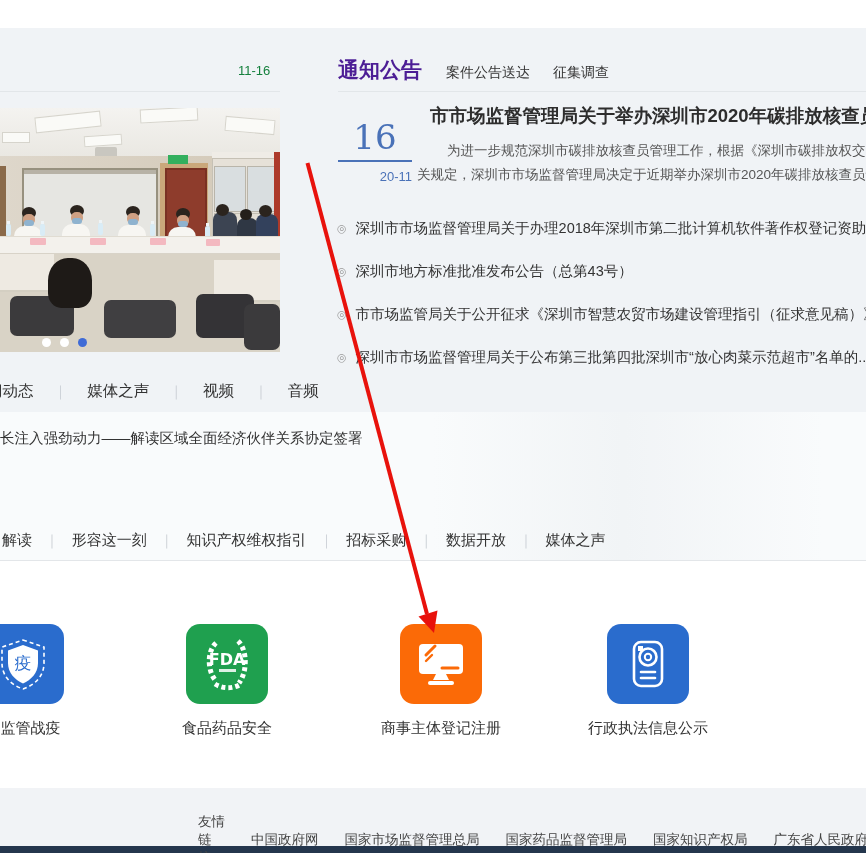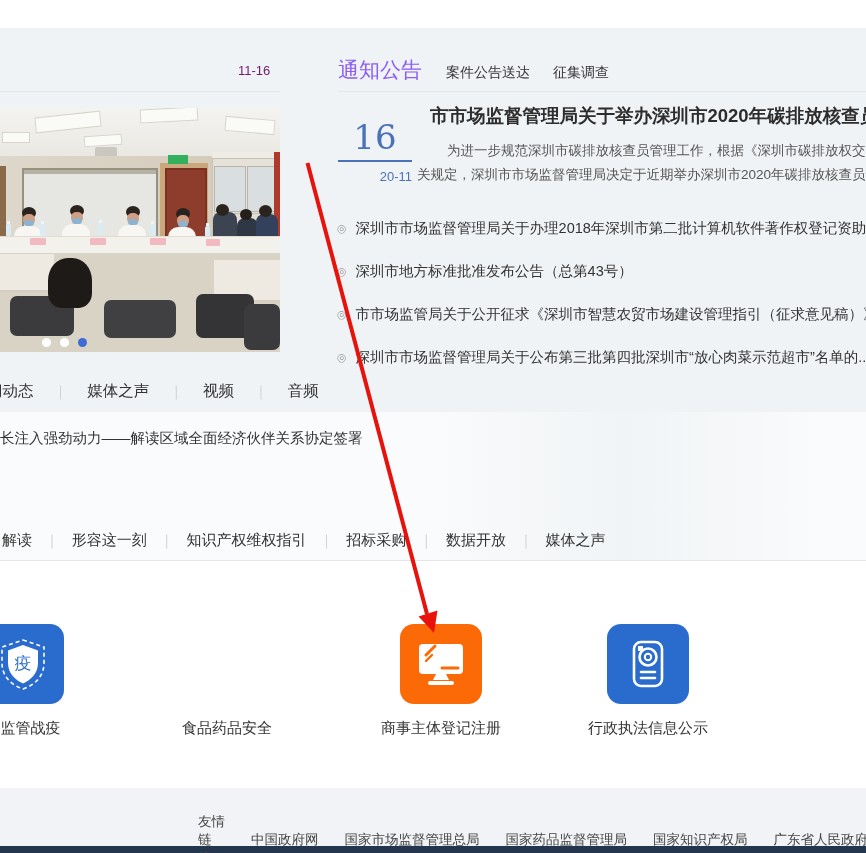--- a/index.html
+++ b/index.html
@@ -4,23 +4,23 @@
 <style>
   html,body{margin:0;padding:0;background:#fff;}
   #page{position:relative;width:866px;height:853px;overflow:hidden;background:#fff;
         font-family:"Liberation Sans","DejaVu Sans",sans-serif;color:#333;}
   .abs{position:absolute;}
   .nowrap{white-space:nowrap;}
   .band{position:absolute;left:0;width:866px;}
   .hline{position:absolute;height:1px;background:#e2e6e9;}
   
   .topnews-title{font-size:14.5px;color:#333;cursor:pointer;}
-  .topnews-date{font-size:13px;color:#701a75;}
-  
-  .notice-title{font-size:21px;font-weight:normal;color:#8b5cf6;}
+  .topnews-date{font-size:13px;color:#15803d;}
+  
+  .notice-title{font-size:21px;font-weight:bold;color:#4c1d95;}
   .notice-tab{font-size:14px;color:#333;cursor:pointer;}
   .day{font-size:34px;color:#4a72b8;font-family:"DejaVu Serif","Liberation Serif",serif;text-align:center;}
   .dayline{height:2px;background:#4a72b8;}
   .month{font-size:13px;color:#4a72b8;text-align:right;}
   .feat-title{font-size:18.5px;font-weight:bold;color:#2d2d2d;cursor:pointer;}
   .excerpt{font-size:13.5px;color:#555;}
   .n-item{font-size:14.5px;color:#333;cursor:pointer;}
   .n-bullet{color:#999;font-size:11px;margin-right:9px;vertical-align:1px;}
   
   .photo{position:absolute;left:0;top:108px;width:280px;height:244px;overflow:hidden;background:#e9e5dc;}
@@ -203,20 +203,29 @@
   </div>
   <div class="hline" style="left:0;top:560px;width:866px;background:#e3e6e9;"></div>
 
   <div class="tile tile-blue" style="left:-18px;">
     <svg width="48" height="54" viewBox="0 0 48 54">
       <path d="M24 3 L45 10 V26 C45 39 36 48 24 52 C12 48 3 39 3 26 V10 Z" fill="none" stroke="#fff" stroke-width="1.6" stroke-dasharray="4 3"></path>
       <path d="M24 8 L39 13.5 V26 C39 36 32 43 24 46.5 C16 43 9 36 9 26 V13.5 Z" fill="#fff"></path>
       <text x="24" y="32" text-anchor="middle" font-size="17" fill="#2a6ccd" font-family="'DejaVu Sans',sans-serif">疫</text>
     </svg>
   </div>
+  <div class="tile tile-green" style="left:186px;">
+    <svg width="52" height="54" viewBox="0 0 52 54">
+      <path d="M15 6 C6 14 6 34 15 44" fill="none" stroke="#fff" stroke-width="5" stroke-dasharray="4 3"></path>
+      <path d="M37 4 C46 12 47 34 38 46" fill="none" stroke="#fff" stroke-width="5" stroke-dasharray="4 3"></path>
+      <path d="M14 47 C22 52 32 52 40 47" fill="none" stroke="#fff" stroke-width="5" stroke-dasharray="4 3"></path>
+      <text x="26" y="28" text-anchor="middle" font-size="16" font-weight="bold" fill="#fff" font-family="'DejaVu Sans',sans-serif">FDA</text>
+      <rect x="18" y="32" width="17" height="3" fill="#fff" opacity="0.85"></rect>
+    </svg>
+  </div>
   <div class="tile tile-orange" style="left:400px;">
     <svg width="50" height="44" viewBox="0 0 50 44">
       <rect x="3" y="2" width="44" height="30" rx="4" fill="#fff"></rect>
       <line x1="10" y1="13" x2="19" y2="4" stroke="#fb6a07" stroke-width="3" stroke-linecap="round"></line>
       <line x1="10" y1="19" x2="16" y2="13" stroke="#fb6a07" stroke-width="2.4" stroke-linecap="round"></line>
       <line x1="26" y1="26" x2="42" y2="26" stroke="#fb6a07" stroke-width="3" stroke-linecap="round"></line>
       <polygon points="20,32 30,32 33,38 17,38" fill="#fff"></polygon>
       <rect x="12" y="39" width="26" height="4" rx="2" fill="#fff"></rect>
     </svg>
   </div>

